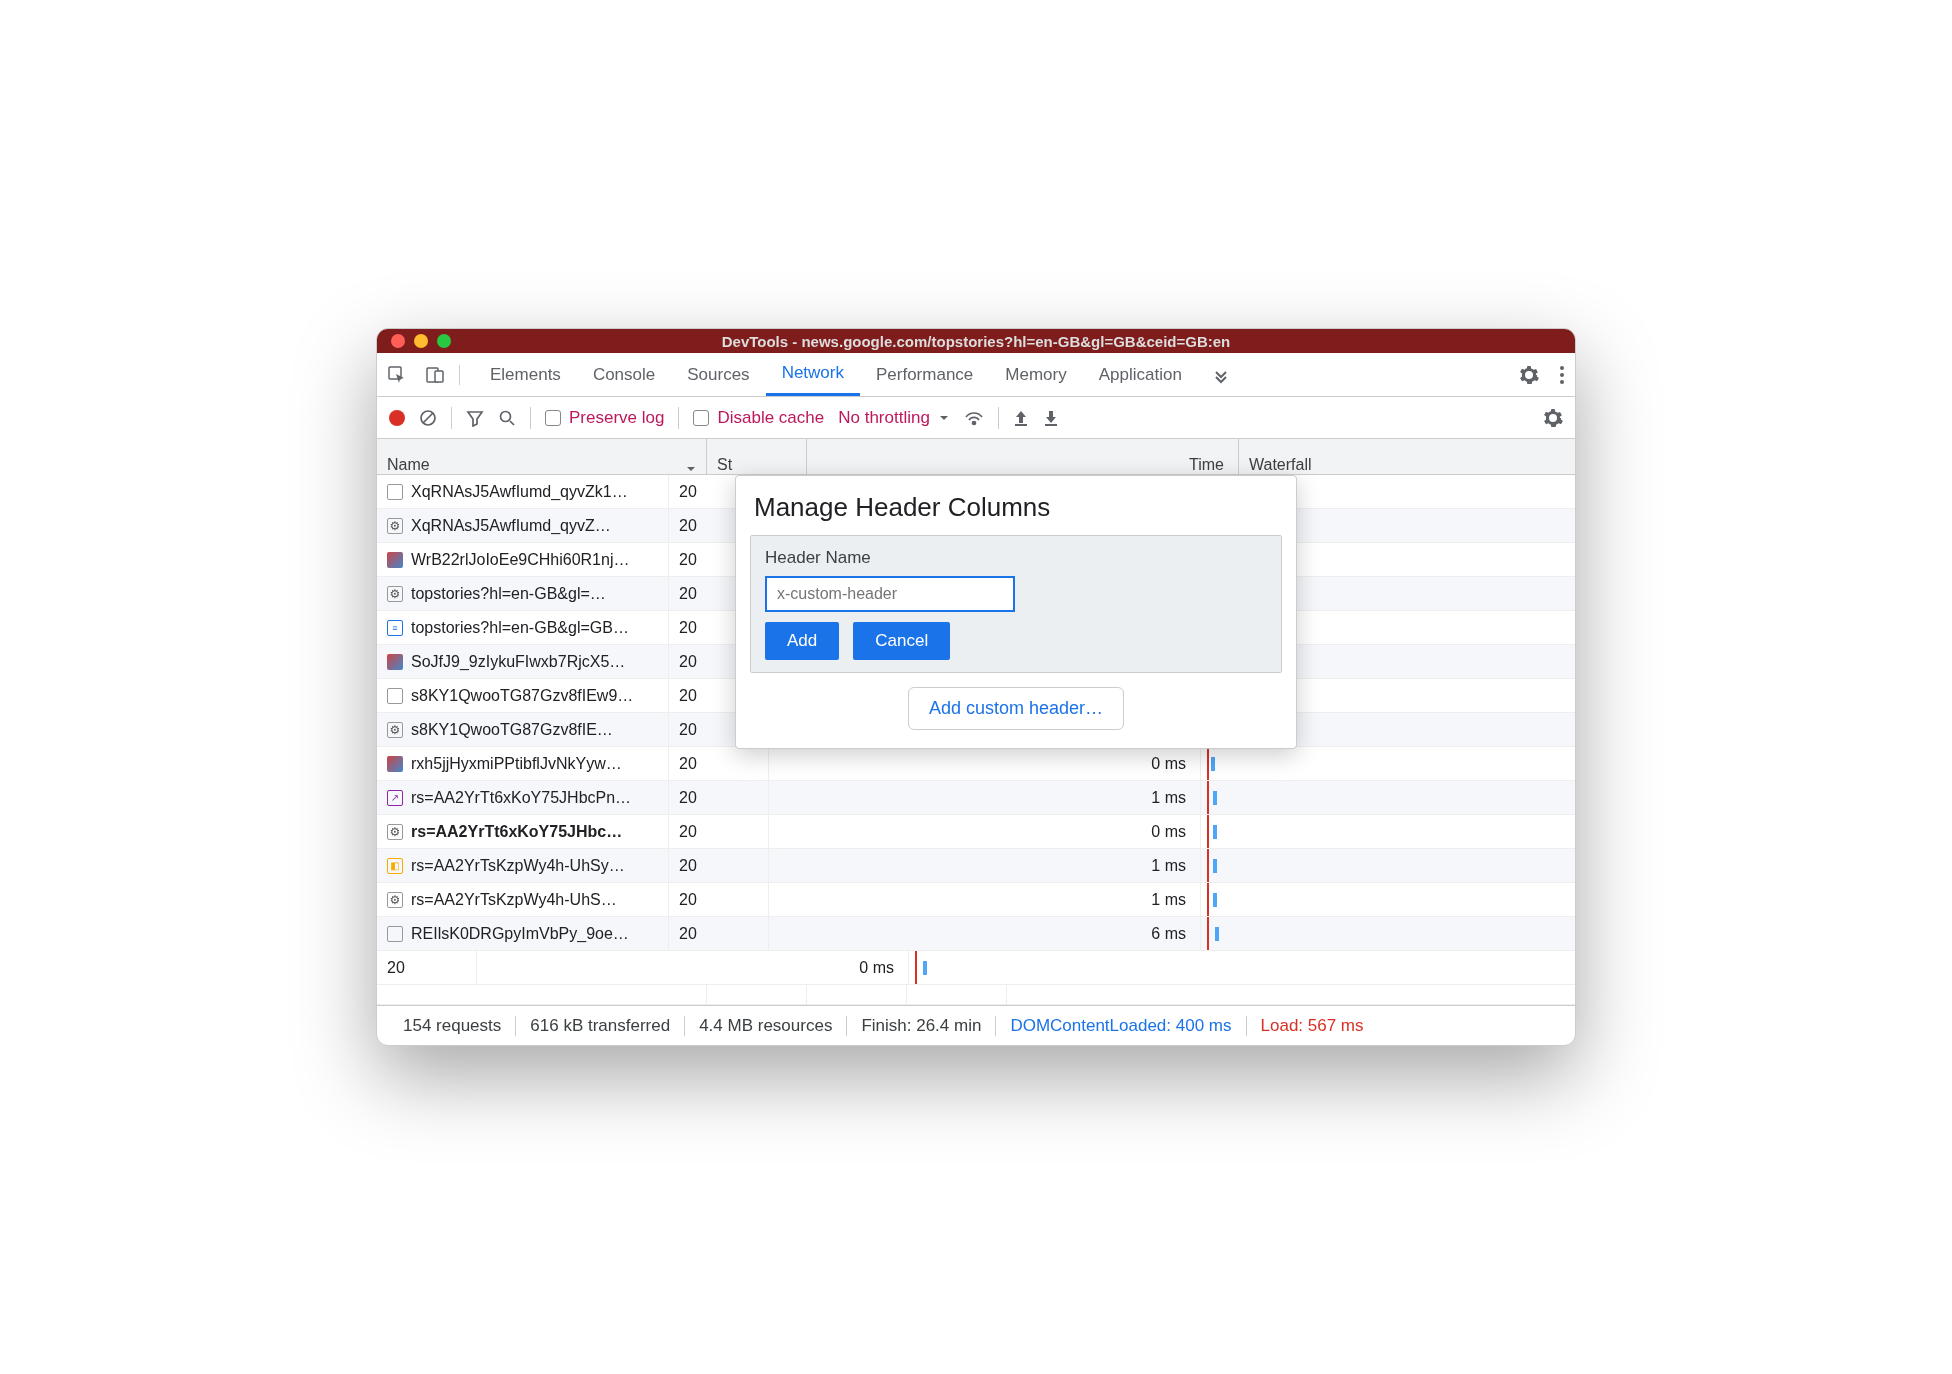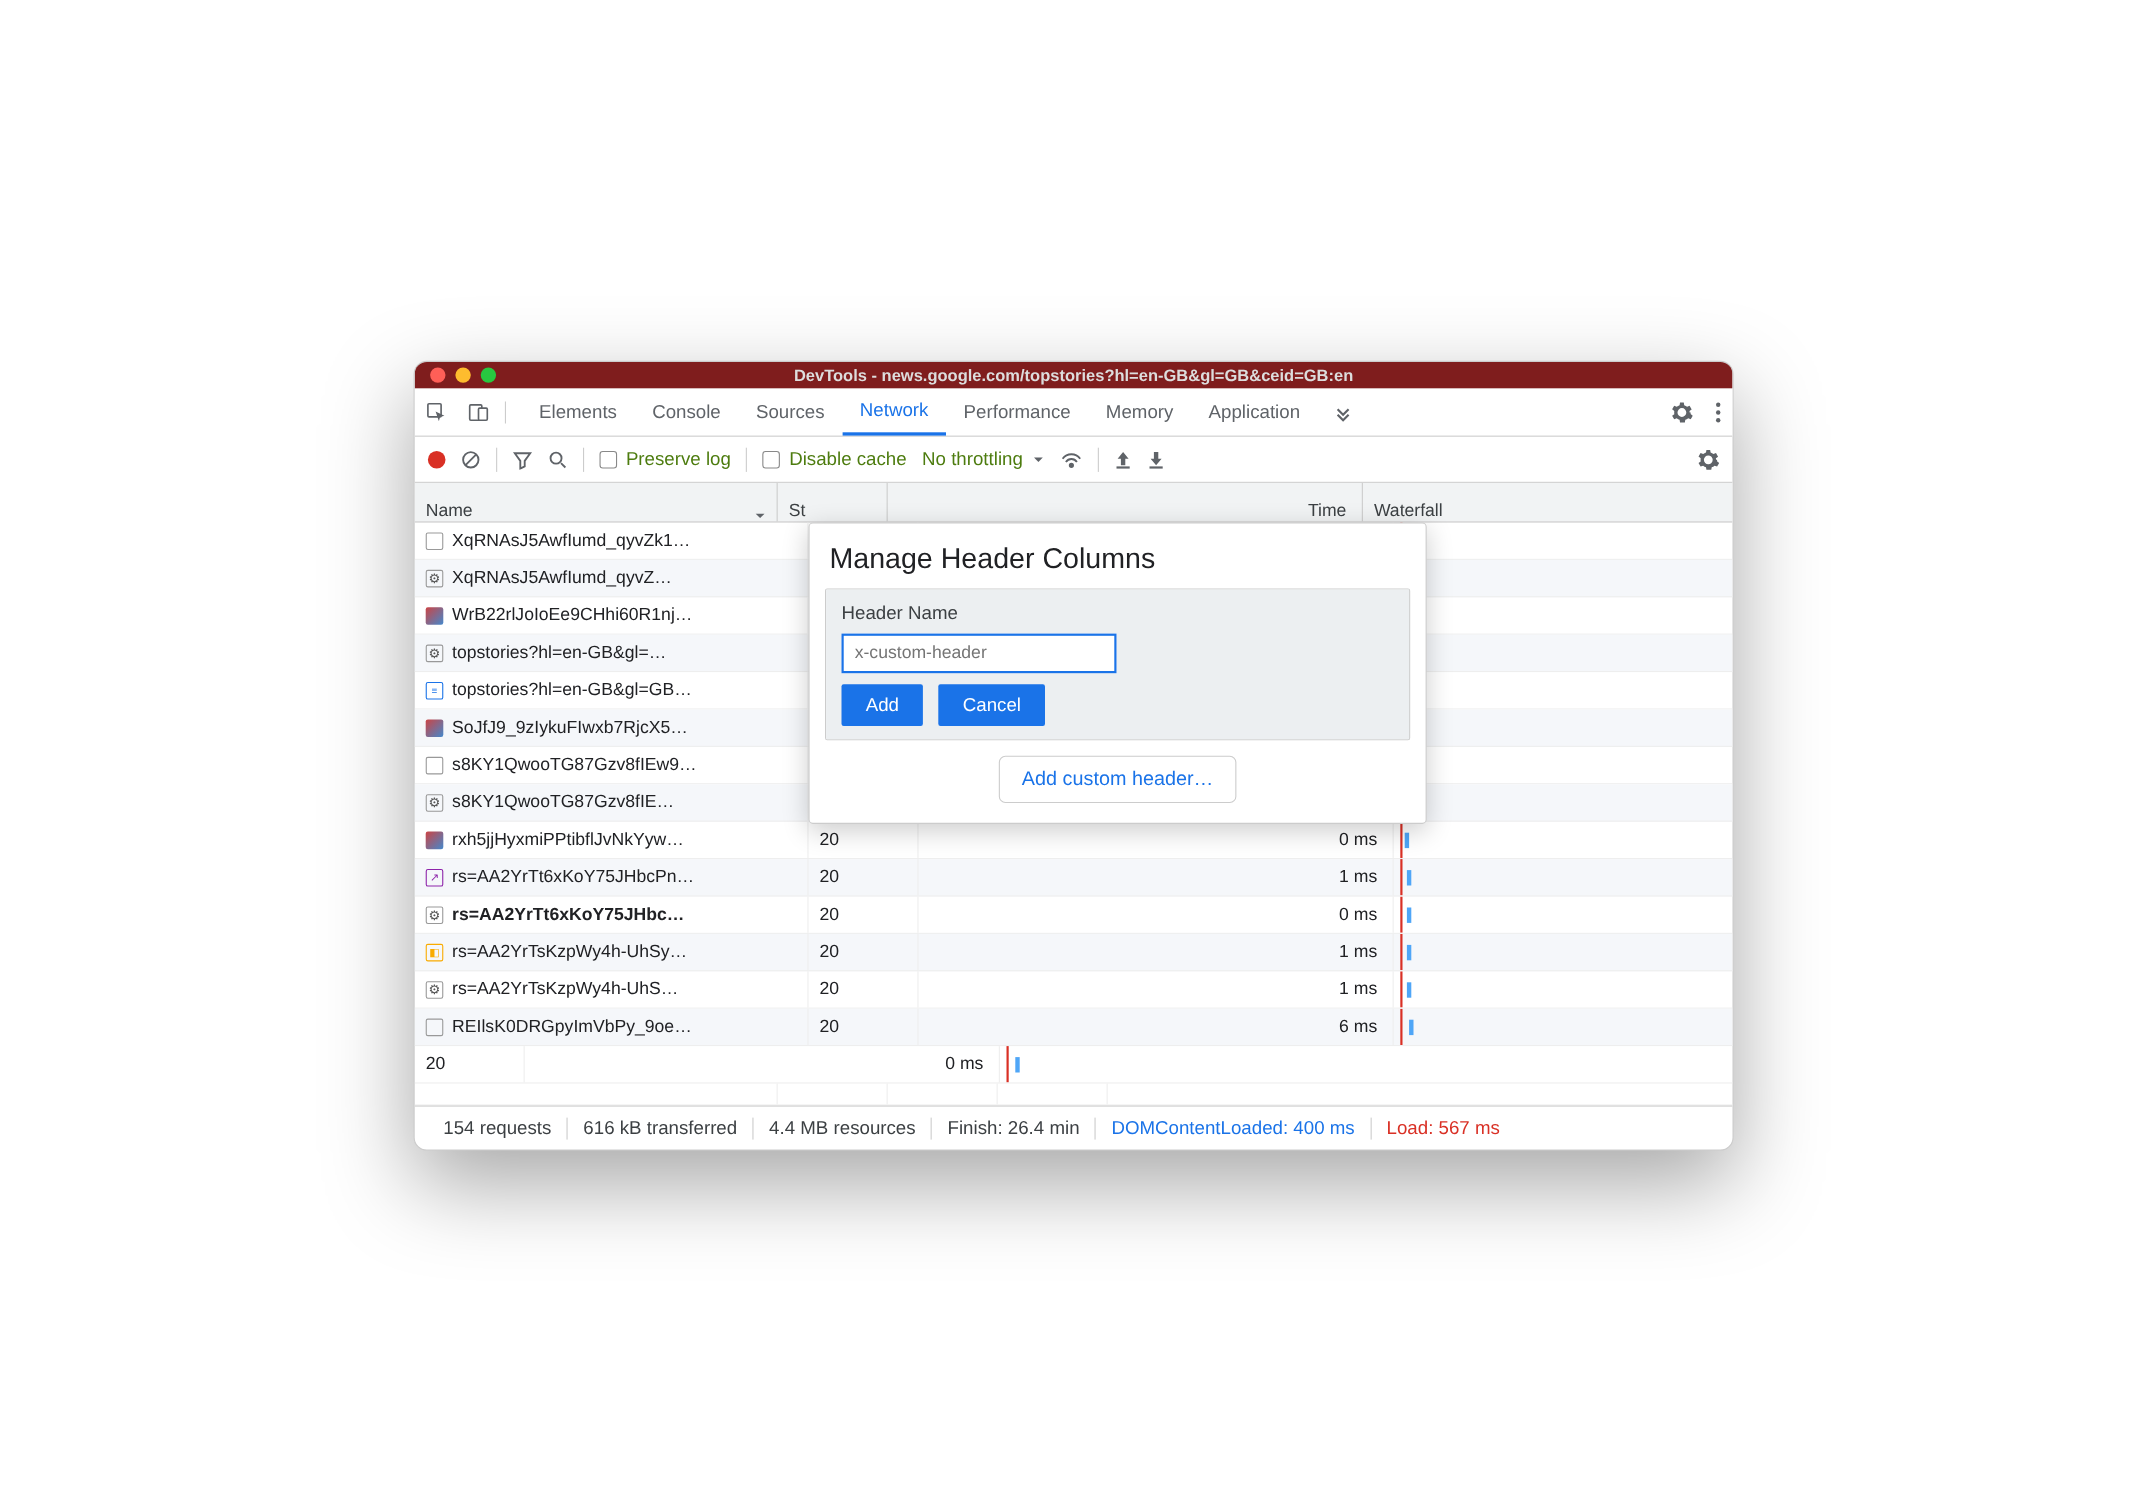--- a/index.html
+++ b/index.html
@@ -58,21 +58,21 @@
   .panel-tabs .spacer { flex:1; }
   .panel-tabs .right-icons { display:flex; gap:20px; align-items:center; }
   .icon svg { display:block; }
   
   .toolbar {
     display:flex; align-items:center;
     height:42px;
     border-bottom:1px solid #ccc;
     padding: 0 12px;
     gap:14px;
-    color:#4d7c0f;
+    color:#be185d;
     font-size:17px;
   }
   .record-btn { width:16px; height:16px; border-radius:50%; background:#d93025; }
   .divider-v { width:1px; height:22px; background:#ccc; }
   .cb { width:16px; height:16px; border:1.5px solid #888; border-radius:3px; background:#fff; display:inline-block; flex:none; }
   .toolbar .chk { display:flex; align-items:center; gap:8px; }
   .toolbar .spacer { flex:1; }
   
   .table-head {
     display:flex;
@@ -91,21 +91,21 @@
   .table-body { position:relative; min-height:500px; }
   .row {
     display:flex;
     height:34px;
     font-size:16px;
     color:#202124;
     border-bottom:1px solid #eee;
   }
   .row.odd { background:#f5f7fa; }
   .td { display:flex; align-items:center; padding:0 10px; border-right:1px solid #eee; overflow:hidden; white-space:nowrap; }
-  .td.name { width:358px; gap:8px; }
+  .td.name { width:292px; gap:8px; }
   .td.status { width:100px; }
   .td.time { width:432px; justify-content:flex-end; padding-right:14px; }
   .td.wf { flex:1; border-right:none; position:relative; }
   .file-ico { width:16px; height:16px; flex:none; border:1px solid #999; border-radius:2px; display:flex; align-items:center; justify-content:center; font-size:9px; color:#555; }
   .file-ico.gear::before { content:"⚙"; font-size:12px; line-height:1; }
   .file-ico.img { background:linear-gradient(135deg,#c44,#48c); border:none; }
   .file-ico.doc { border-color:#1a73e8; color:#1a73e8; }
   .file-ico.doc::before { content:"≡"; }
   .file-ico.box { border-color:#f9ab00; }
   .file-ico.box::before { content:"◧"; color:#f9ab00; font-size:10px; }

